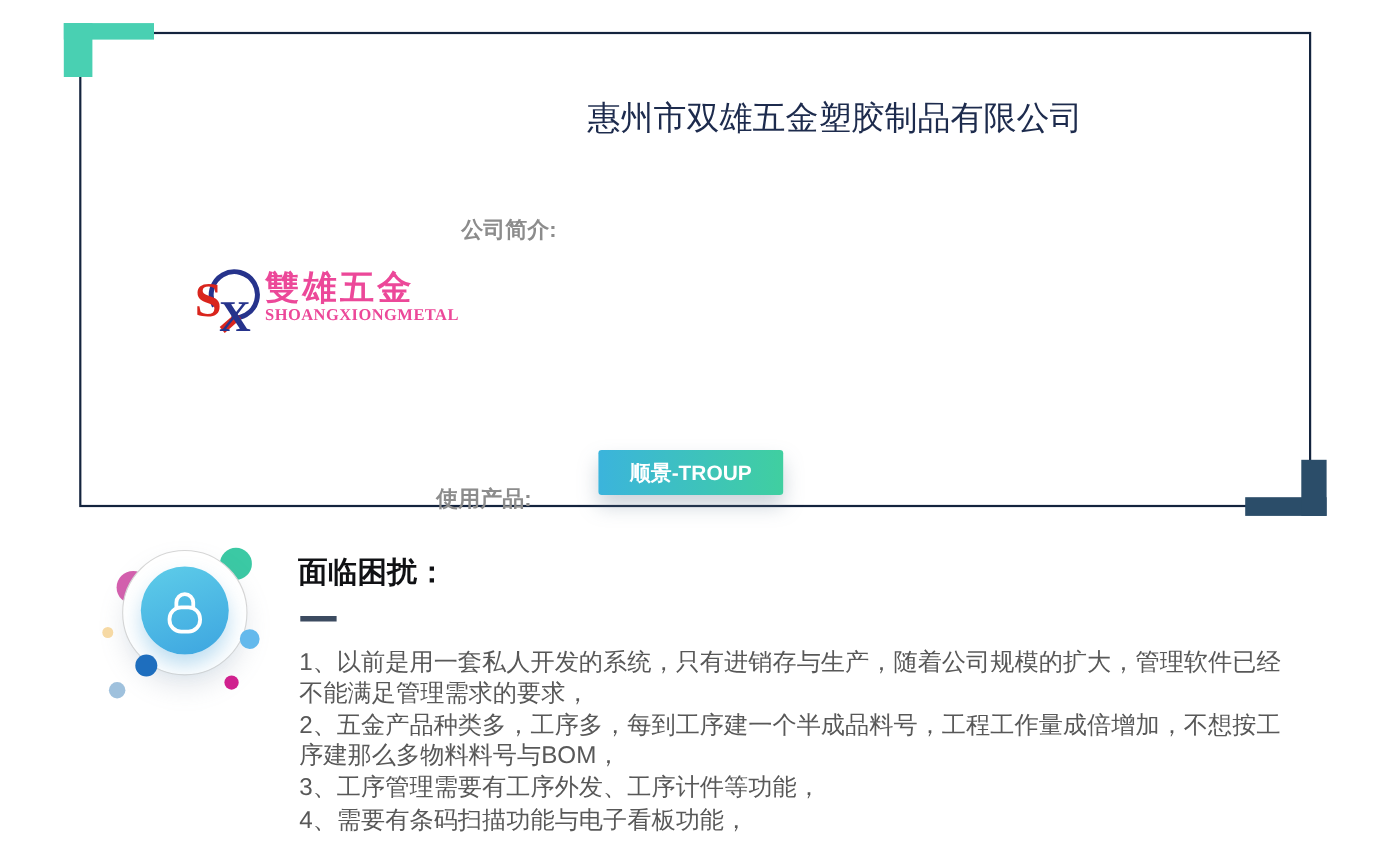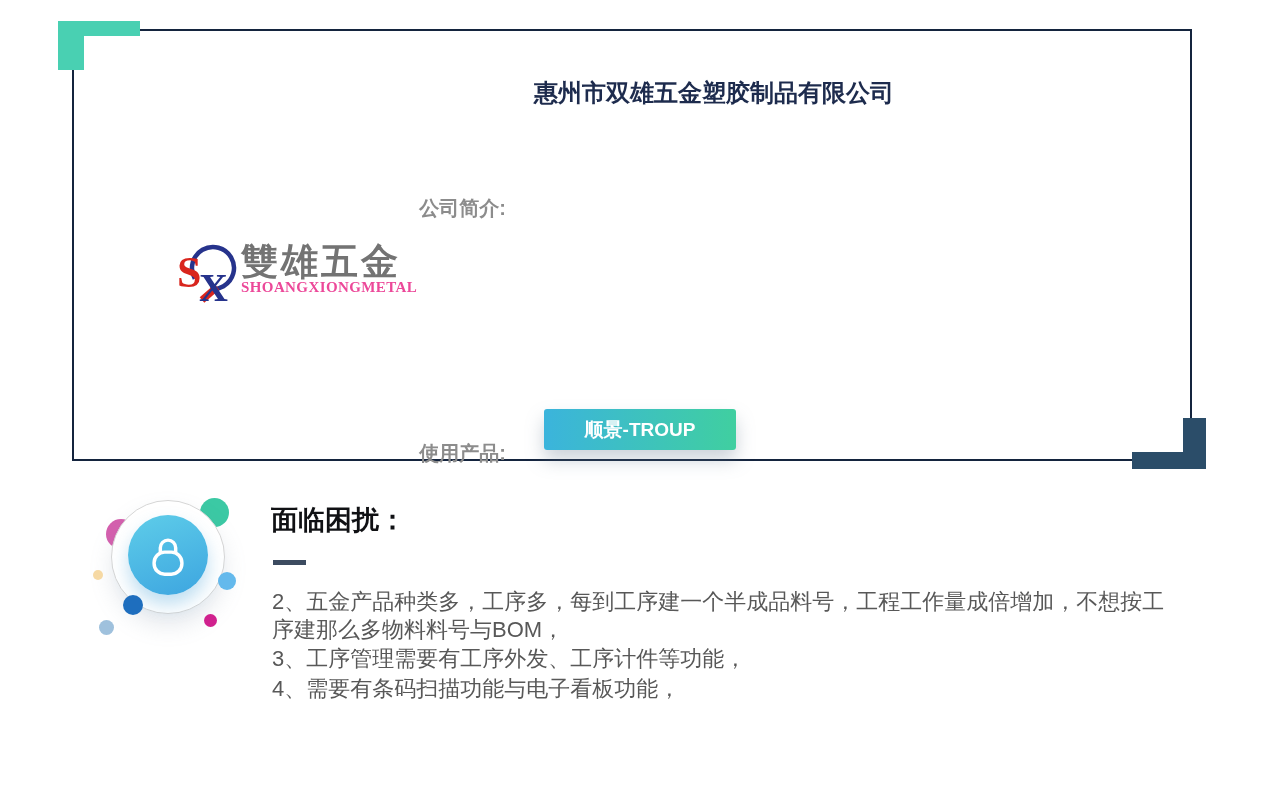--- a/index.html
+++ b/index.html
@@ -25,56 +25,56 @@
   .corner-teal-v { position: absolute; left: 58px; top: 21px; width: 26px; height: 49px; background: #49d0b2; }
   .corner-navy-h { position: absolute; left: 1132px; top: 452px; width: 74px; height: 17px; background: #2b4d69; }
   .corner-navy-v { position: absolute; left: 1183px; top: 418px; width: 23px; height: 51px; background: #2b4d69; }
 
   
   .logo { position: absolute; left: 103px; top: 212px; width: 210px; height: 62px; }
   .logo-emblem { position: absolute; left: 0; top: 0; width: 64px; height: 62px; }
   .logo-texts { position: absolute; left: 64px; top: 2px; }
   .logo-cn {
     font-family: "Liberation Serif", serif;
-    font-weight: bold; font-size: 37px; line-height: 34px;
-    color: #737373; letter-spacing: 3px; white-space: nowrap;
+    font-weight: bold; font-size: 31px; line-height: 34px;
+    color: #ec4899; letter-spacing: 3px; white-space: nowrap;
   }
   .logo-en {
     font-family: "Liberation Serif", serif;
     font-weight: bold; font-size: 15px; line-height: 16px;
     color: #ec4899; letter-spacing: 0.4px; white-space: nowrap;
   }
 
   
   .field-label {
     position: absolute;
     left: 300px; width: 132px;
     text-align: right;
     font-size: 20px; font-weight: bold; color: #8c8c8c;
     white-space: nowrap;
     margin-top: 24px;
   }
   .label-profile { top: 140px; }
-  .label-product { top: 385px; }
+  .label-product { top: 385px; text-align: center; }
 
   .card-title {
-    position: absolute; left: 460px; top: 46px;
+    position: absolute; left: 460px; top: 56px;
     width: 730px;
-    font-size: 24px; font-weight: bold; color: #1d2b4d;
+    font-size: 30px; font-weight: normal; color: #1d2b4d;
     white-space: nowrap;
   }
   .card-profile-text {
     position: absolute; left: 460px; top: 110px;
     width: 727px;
     font-size: 22px; line-height: 32.5px; color: #666666;
     text-align: justify;
   }
   .product-button {
     position: absolute; left: 470px; top: 378px;
-    width: 192px; height: 41px;
+    width: 168px; height: 41px;
     border: none; border-radius: 3px;
     background: linear-gradient(90deg, #3bb4dc 0%, #40cfa0 100%);
     color: #ffffff; font-size: 19px; font-weight: bold;
     font-family: "Liberation Sans", sans-serif;
     box-shadow: 0 10px 18px rgba(110,130,150,0.35);
     cursor: pointer;
   }
 
   
   .icon-cluster { position: absolute; left: 85px; top: 490px; width: 160px; height: 155px; }
@@ -164,18 +164,19 @@
     <div class="dot dot-lightblue"></div>
     <div class="dot dot-darkblue"></div>
     <div class="dot dot-magenta"></div>
     <div class="dot dot-steelblue"></div>
   </div>
 
   <div class="troubles-heading">面临困扰：</div>
   <div class="troubles-dash"></div>
 
   <div class="troubles-list">
+    <p class="trouble-item">1、以前是用一套私人开发的系统，只有进销存与生产，随着公司规模的扩大，管理软件已经不能满足管理需求的要求，</p>
     <p class="trouble-item">2、五金产品种类多，工序多，每到工序建一个半成品料号，工程工作量成倍增加，不想按工序建那么多物料料号与BOM，</p>
     <p class="trouble-item">3、工序管理需要有工序外发、工序计件等功能，</p>
     <p class="trouble-item">4、需要有条码扫描功能与电子看板功能，</p>
   </div>
 
 </div>
 
 </body></html>

